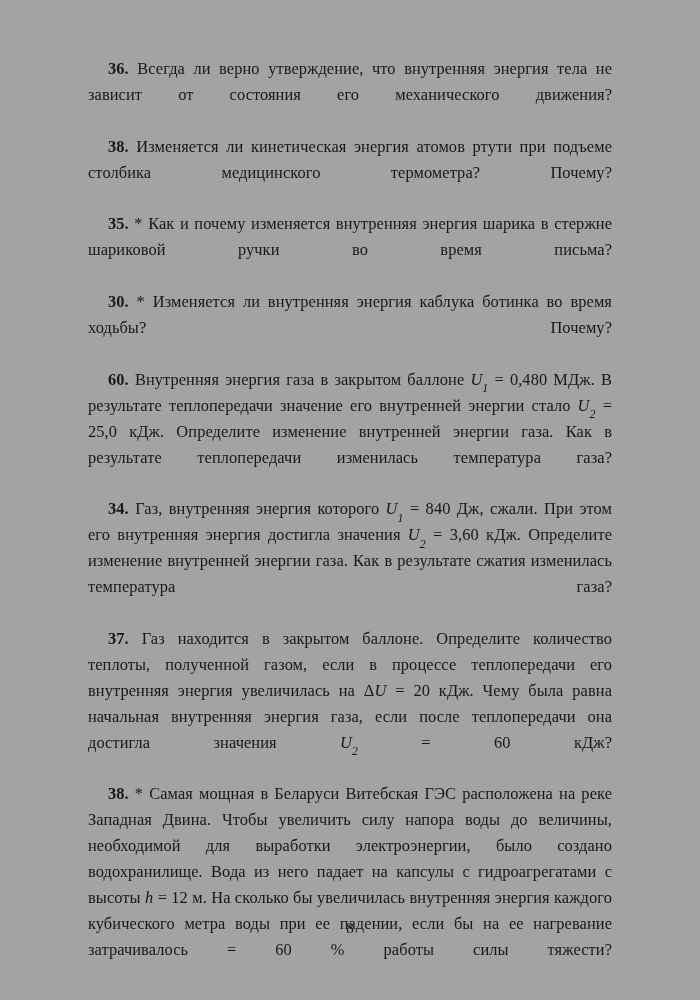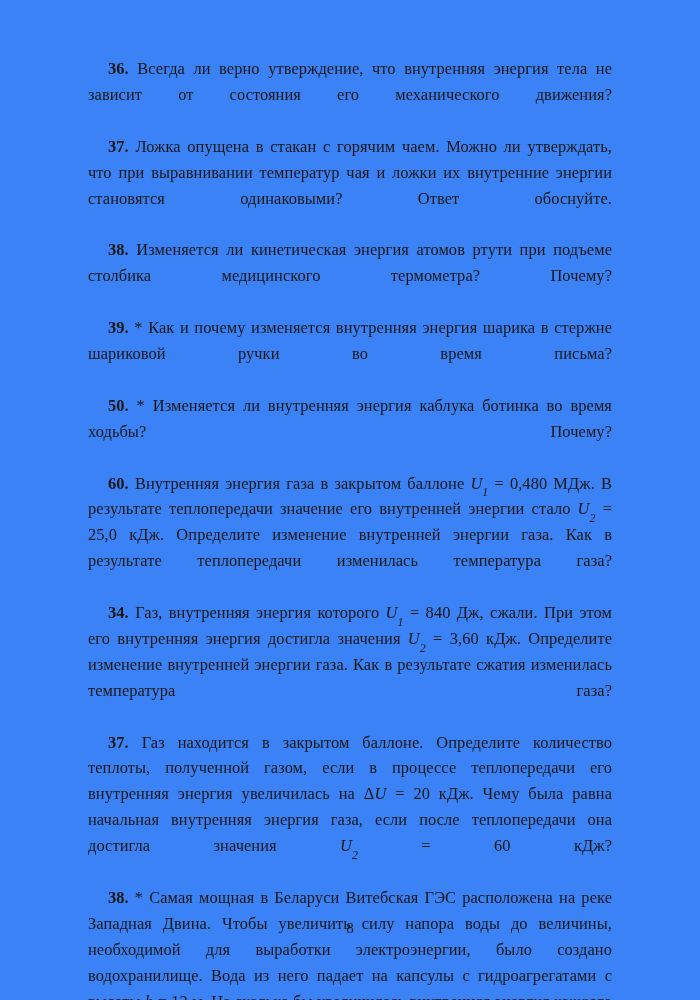--- a/index.html
+++ b/index.html
@@ -13,21 +13,21 @@
     background: #ffffff;
     font-family: "Liberation Serif", "DejaVu Serif", serif;
     color: #1a1715;
     overflow: hidden;
   }
 
   .page {
     position: relative;
     width: 700px;
     height: 1000px;
-    background: #3b82f6;
+    background: #a3a3a3;
     box-sizing: border-box;
   }
 
   .text-column {
     position: absolute;
     left: 88px;
     top: 56px;
     width: 524px;
   }
 
@@ -91,38 +91,34 @@
 
 <div class="page">
 
   <div class="text-column">
 
     <p class="problem">
       <span class="num">36.</span>
       <span>Всегда ли верно утверждение, что внутренняя энергия тела не зависит от состояния его механического движения?</span>
     </p>
 
-    <p class="problem">
-      <span class="num">37.</span>
-      <span>Ложка опущена в стакан с горячим чаем. Можно ли утверждать, что при выравнивании температур чая и ложки их внутренние энергии становятся одинаковыми? Ответ обоснуйте.</span>
-    </p>
 
     <p class="problem">
       <span class="num">38.</span>
       <span>Изменяется ли кинетическая энергия атомов ртути при подъеме столбика медицинского термометра? Почему?</span>
     </p>
 
     <p class="problem">
-      <span class="num">39.</span>
+      <span class="num">35.</span>
       <span class="star">*</span>
       <span>Как и почему изменяется внутренняя энергия шарика в стержне шариковой ручки во время письма?</span>
     </p>
 
     <p class="problem">
-      <span class="num">50.</span>
+      <span class="num">30.</span>
       <span class="star">*</span>
       <span>Изменяется ли внутренняя энергия каблука ботинка во время ходьбы? Почему?</span>
     </p>
 
     <p class="problem">
       <span class="num">60.</span>
       <span>Внутренняя энергия газа в закрытом баллоне <span class="var">U<sub>1</sub></span> = 0,480 МДж. В результате теплопередачи значение его внутренней энергии стало <span class="var">U<sub>2</sub></span> = 25,0 кДж. Определите изменение внутренней энергии газа. Как в результате теплопередачи изменилась температура газа?</span>
     </p>
 
     <p class="problem">

